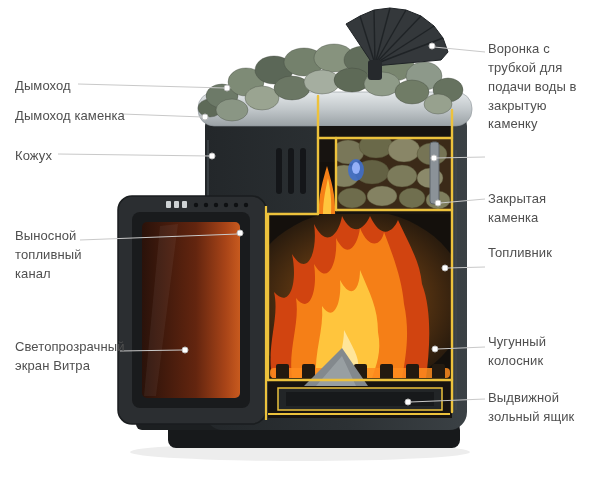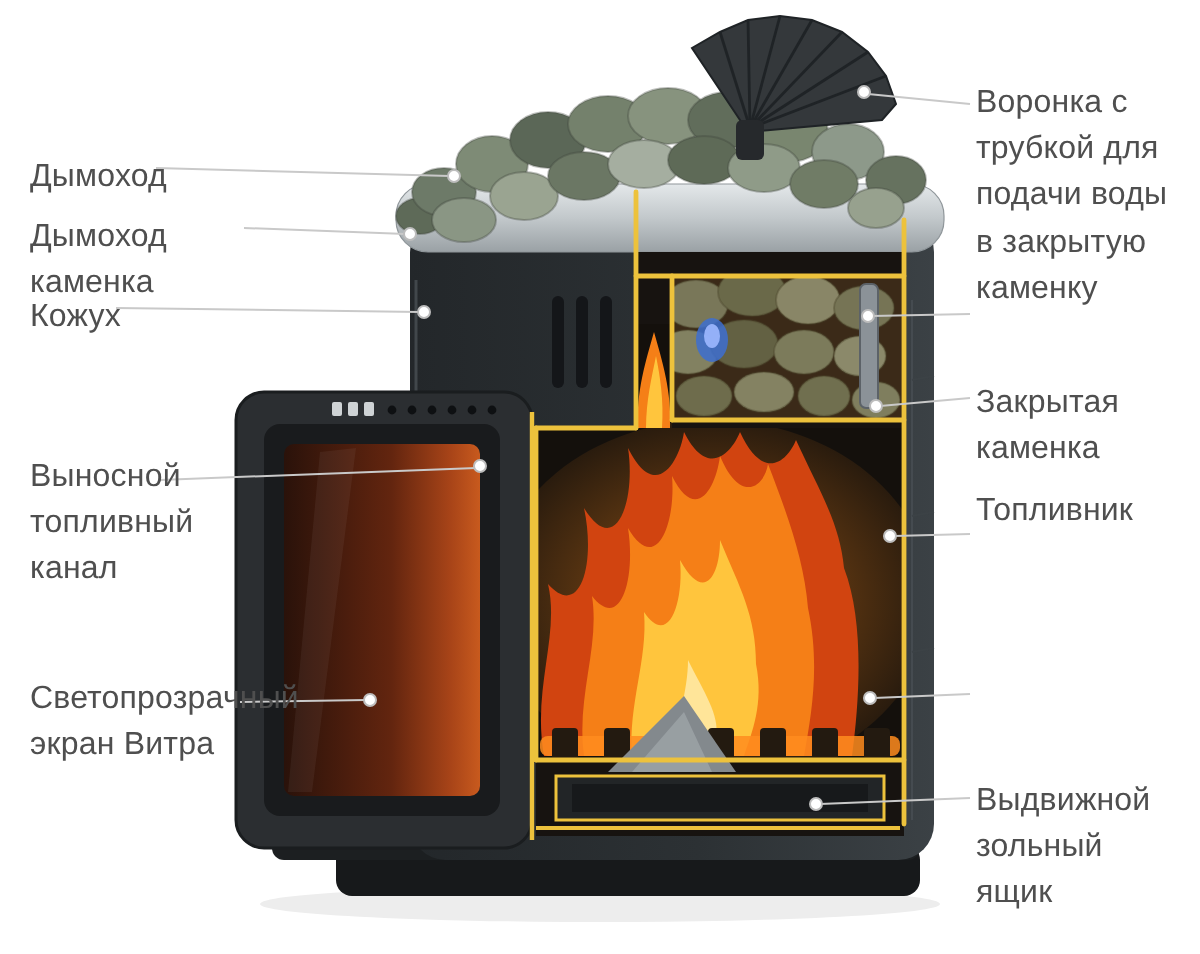--- a/index.html
+++ b/index.html
@@ -2,21 +2,21 @@
 <html><head>
 <meta charset="utf-8">
 <style>
   html,body{margin:0;padding:0;background:#ffffff;}
   .canvas{
     position:relative;width:600px;height:477px;background:#ffffff;overflow:hidden;
     font-family:"Liberation Sans", sans-serif;
   }
   .art{position:absolute;left:0;top:0;width:600px;height:477px;}
   .lbl{
-    position:absolute;font-size:16px;color:#4f4f4f;line-height:1.45;
+    position:absolute;font-size:13px;color:#4f4f4f;line-height:1.45;
     letter-spacing:0.1px;
   }
   .lbl.right{text-align:left;}
 </style>
 </head>
 <body>
 
 <div class="canvas">
 
   <svg class="art" viewBox="0 0 600 477">
@@ -237,15 +237,16 @@
 
   <div class="lbl" style="top:77px;left:15px;width:90px">Дымоход</div>
   <div class="lbl" style="top:107px;left:15px;width:120px">Дымоход каменка</div>
   <div class="lbl" style="top:147px;left:15px;width:70px">Кожух</div>
   <div class="lbl" style="top:227px;left:15px;width:82px">Выносной топливный канал</div>
   <div class="lbl" style="top:338px;left:15px;width:112px">Светопрозрачный экран Витра</div>
 
   <div class="lbl right" style="top:40px;left:488px;width:108px">Воронка с трубкой для подачи воды в закрытую каменку</div>
   <div class="lbl right" style="top:190px;left:488px;width:80px">Закрытая каменка</div>
   <div class="lbl right" style="top:244px;left:488px;width:100px">Топливник</div>
+  <div class="lbl right" style="top:333px;left:488px;width:90px">Чугунный колосник</div>
   <div class="lbl right" style="top:389px;left:488px;width:95px">Выдвижной зольный ящик</div>
 
 </div>
 
 </body></html>

